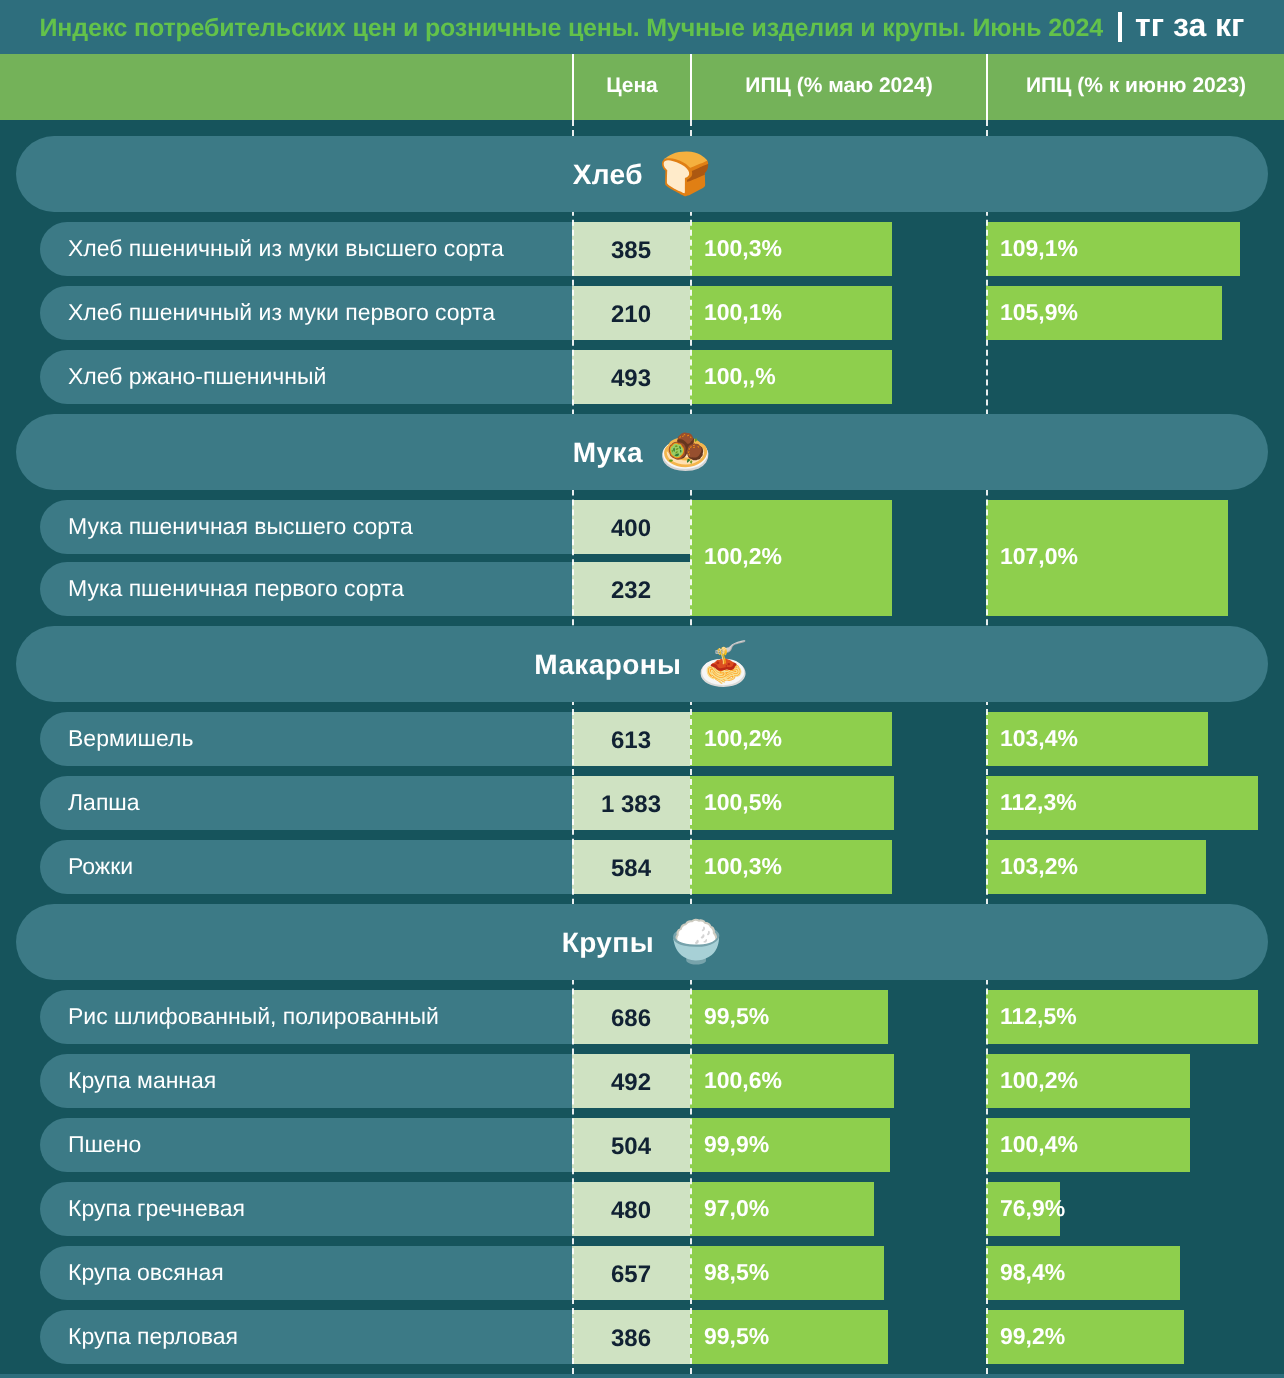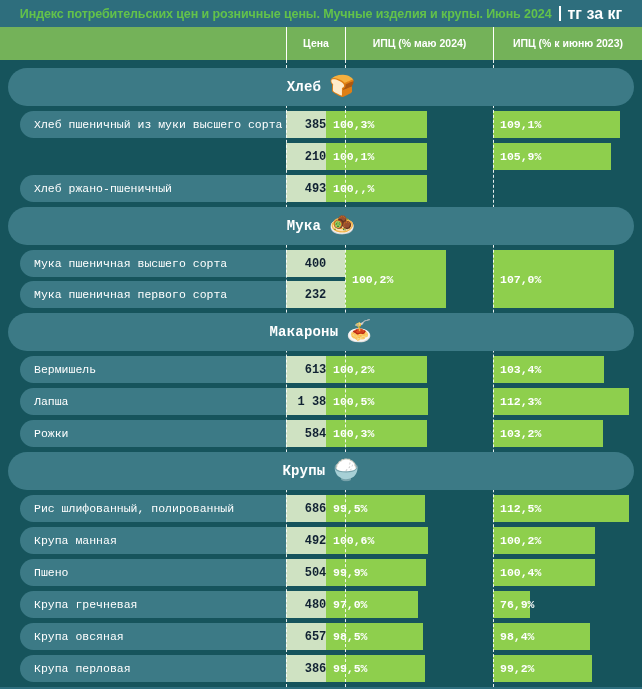--- a/index.html
+++ b/index.html
@@ -48,21 +48,20 @@
     text-align: center; line-height: 1.1;
   }
   .colhead .ch-price { width: 59px; }
   .colhead .ch-cpi1 { width: 148px; }
   .colhead .ch-cpi2 { width: 149px; }
 
   
   .body {
     flex: 1 1 auto; position: relative; padding-top: 4px;
     background: #16545c;
-    font-family: Liberation Mono, monospace;
   }
 
   
   .vsep {
     position: absolute; top: 0; bottom: 0; width: 0;
     border-left: 1.5px dashed #ffffff; opacity: .9;
     pointer-events: none; z-index: 4;
   }
   .vsep.s1 { left: 286px; }
   .vsep.s2 { left: 345px; }
@@ -97,21 +96,21 @@
   }
   .cell-price {
     position: absolute; left: 286px; top: 0; width: 59px; height: 27px;
     background: #cfe2c2;
     display: flex; align-items: center; justify-content: center;
     color: #123; font-size: 12px; font-weight: 700;
   }
   .bartrack {
     position: absolute; top: 0; height: 27px;
   }
-  .bartrack.t1 { left: 326px; width: 148px; }
+  .bartrack.t1 { left: 345px; width: 148px; }
   .bartrack.t2 { left: 493px; width: 149px; }
   .bar {
     position: absolute; left: 0; top: 0; height: 27px;
     background: #8ecf4d;
     display: flex; align-items: center;
     padding-left: 7px;
     color: #ffffff; font-size: 11.5px; font-weight: 700;
     white-space: nowrap;
   }
 
@@ -173,20 +172,21 @@
         <div class="row-label">Хлеб пшеничный из муки высшего сорта</div>
         <div class="cell-price">385</div>
         <div class="bartrack t1">
           <div class="bar" style="width:101px">100,3%</div>
         </div>
         <div class="bartrack t2">
           <div class="bar" style="width:127px">109,1%</div>
         </div>
       </div>
       <div class="row">
+        <div class="row-label">Хлеб пшеничный из муки первого сорта</div>
         <div class="cell-price">210</div>
         <div class="bartrack t1">
           <div class="bar" style="width:101px">100,1%</div>
         </div>
         <div class="bartrack t2">
           <div class="bar" style="width:118px">105,9%</div>
         </div>
       </div>
       <div class="row">
         <div class="row-label">Хлеб ржано-пшеничный</div>

